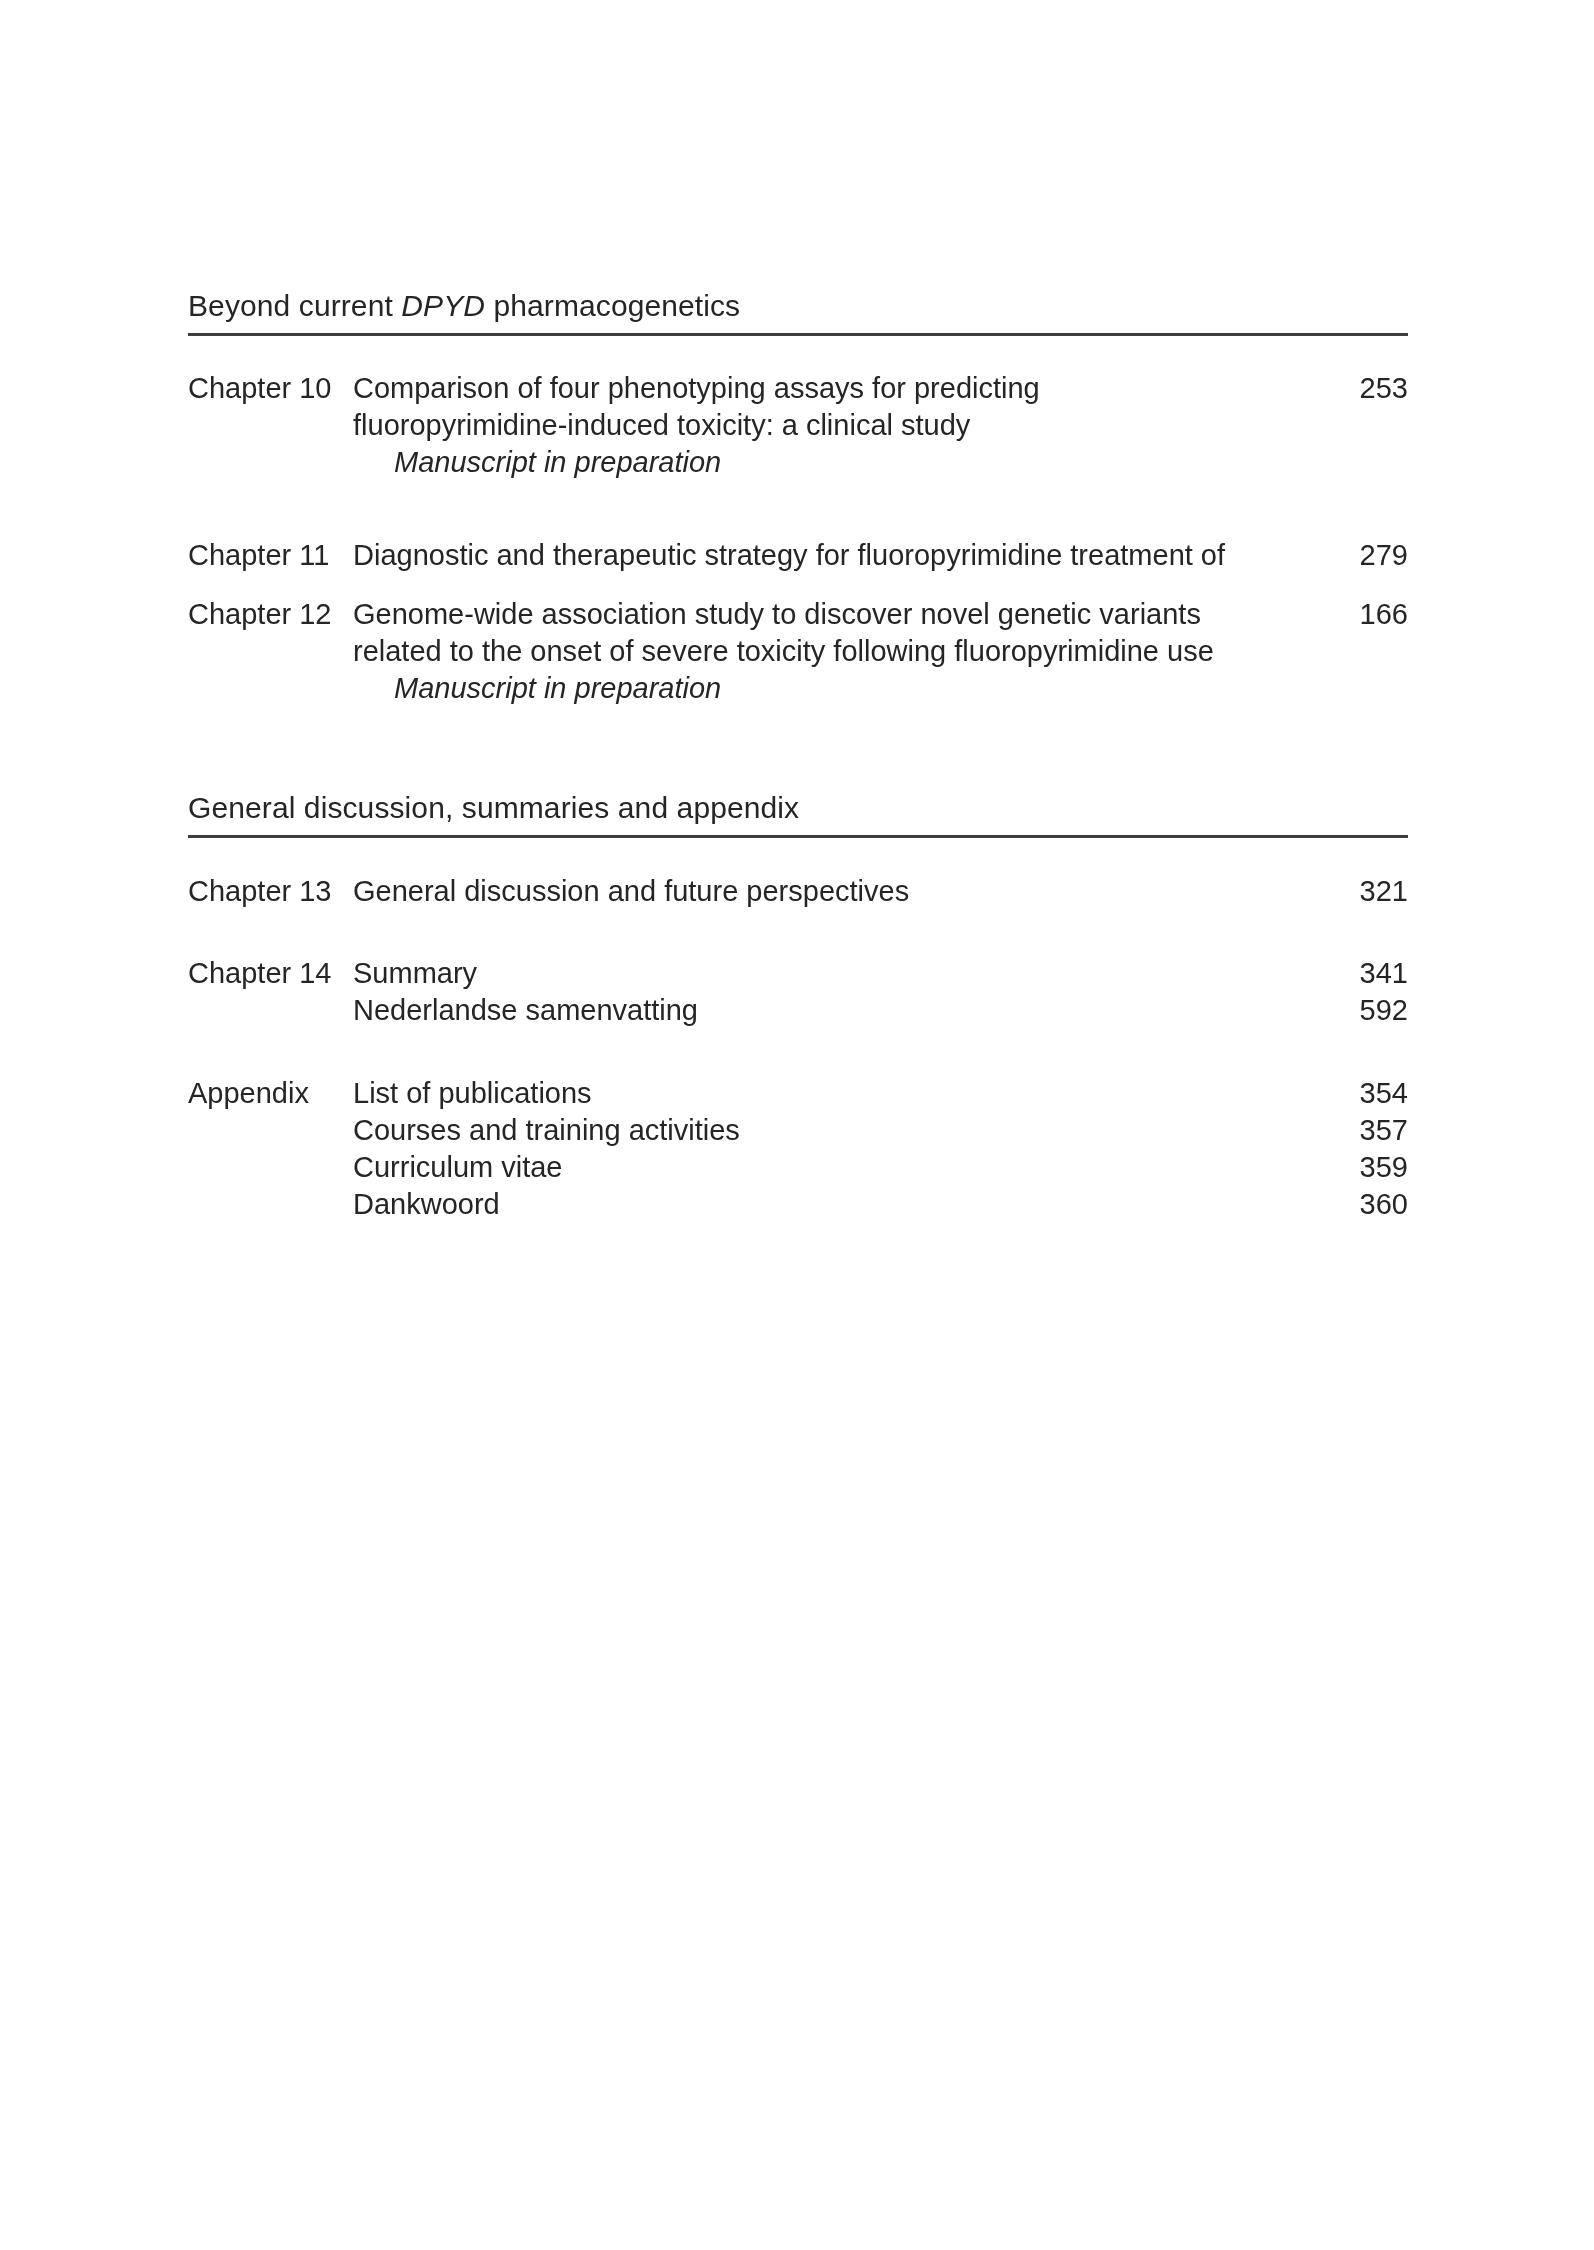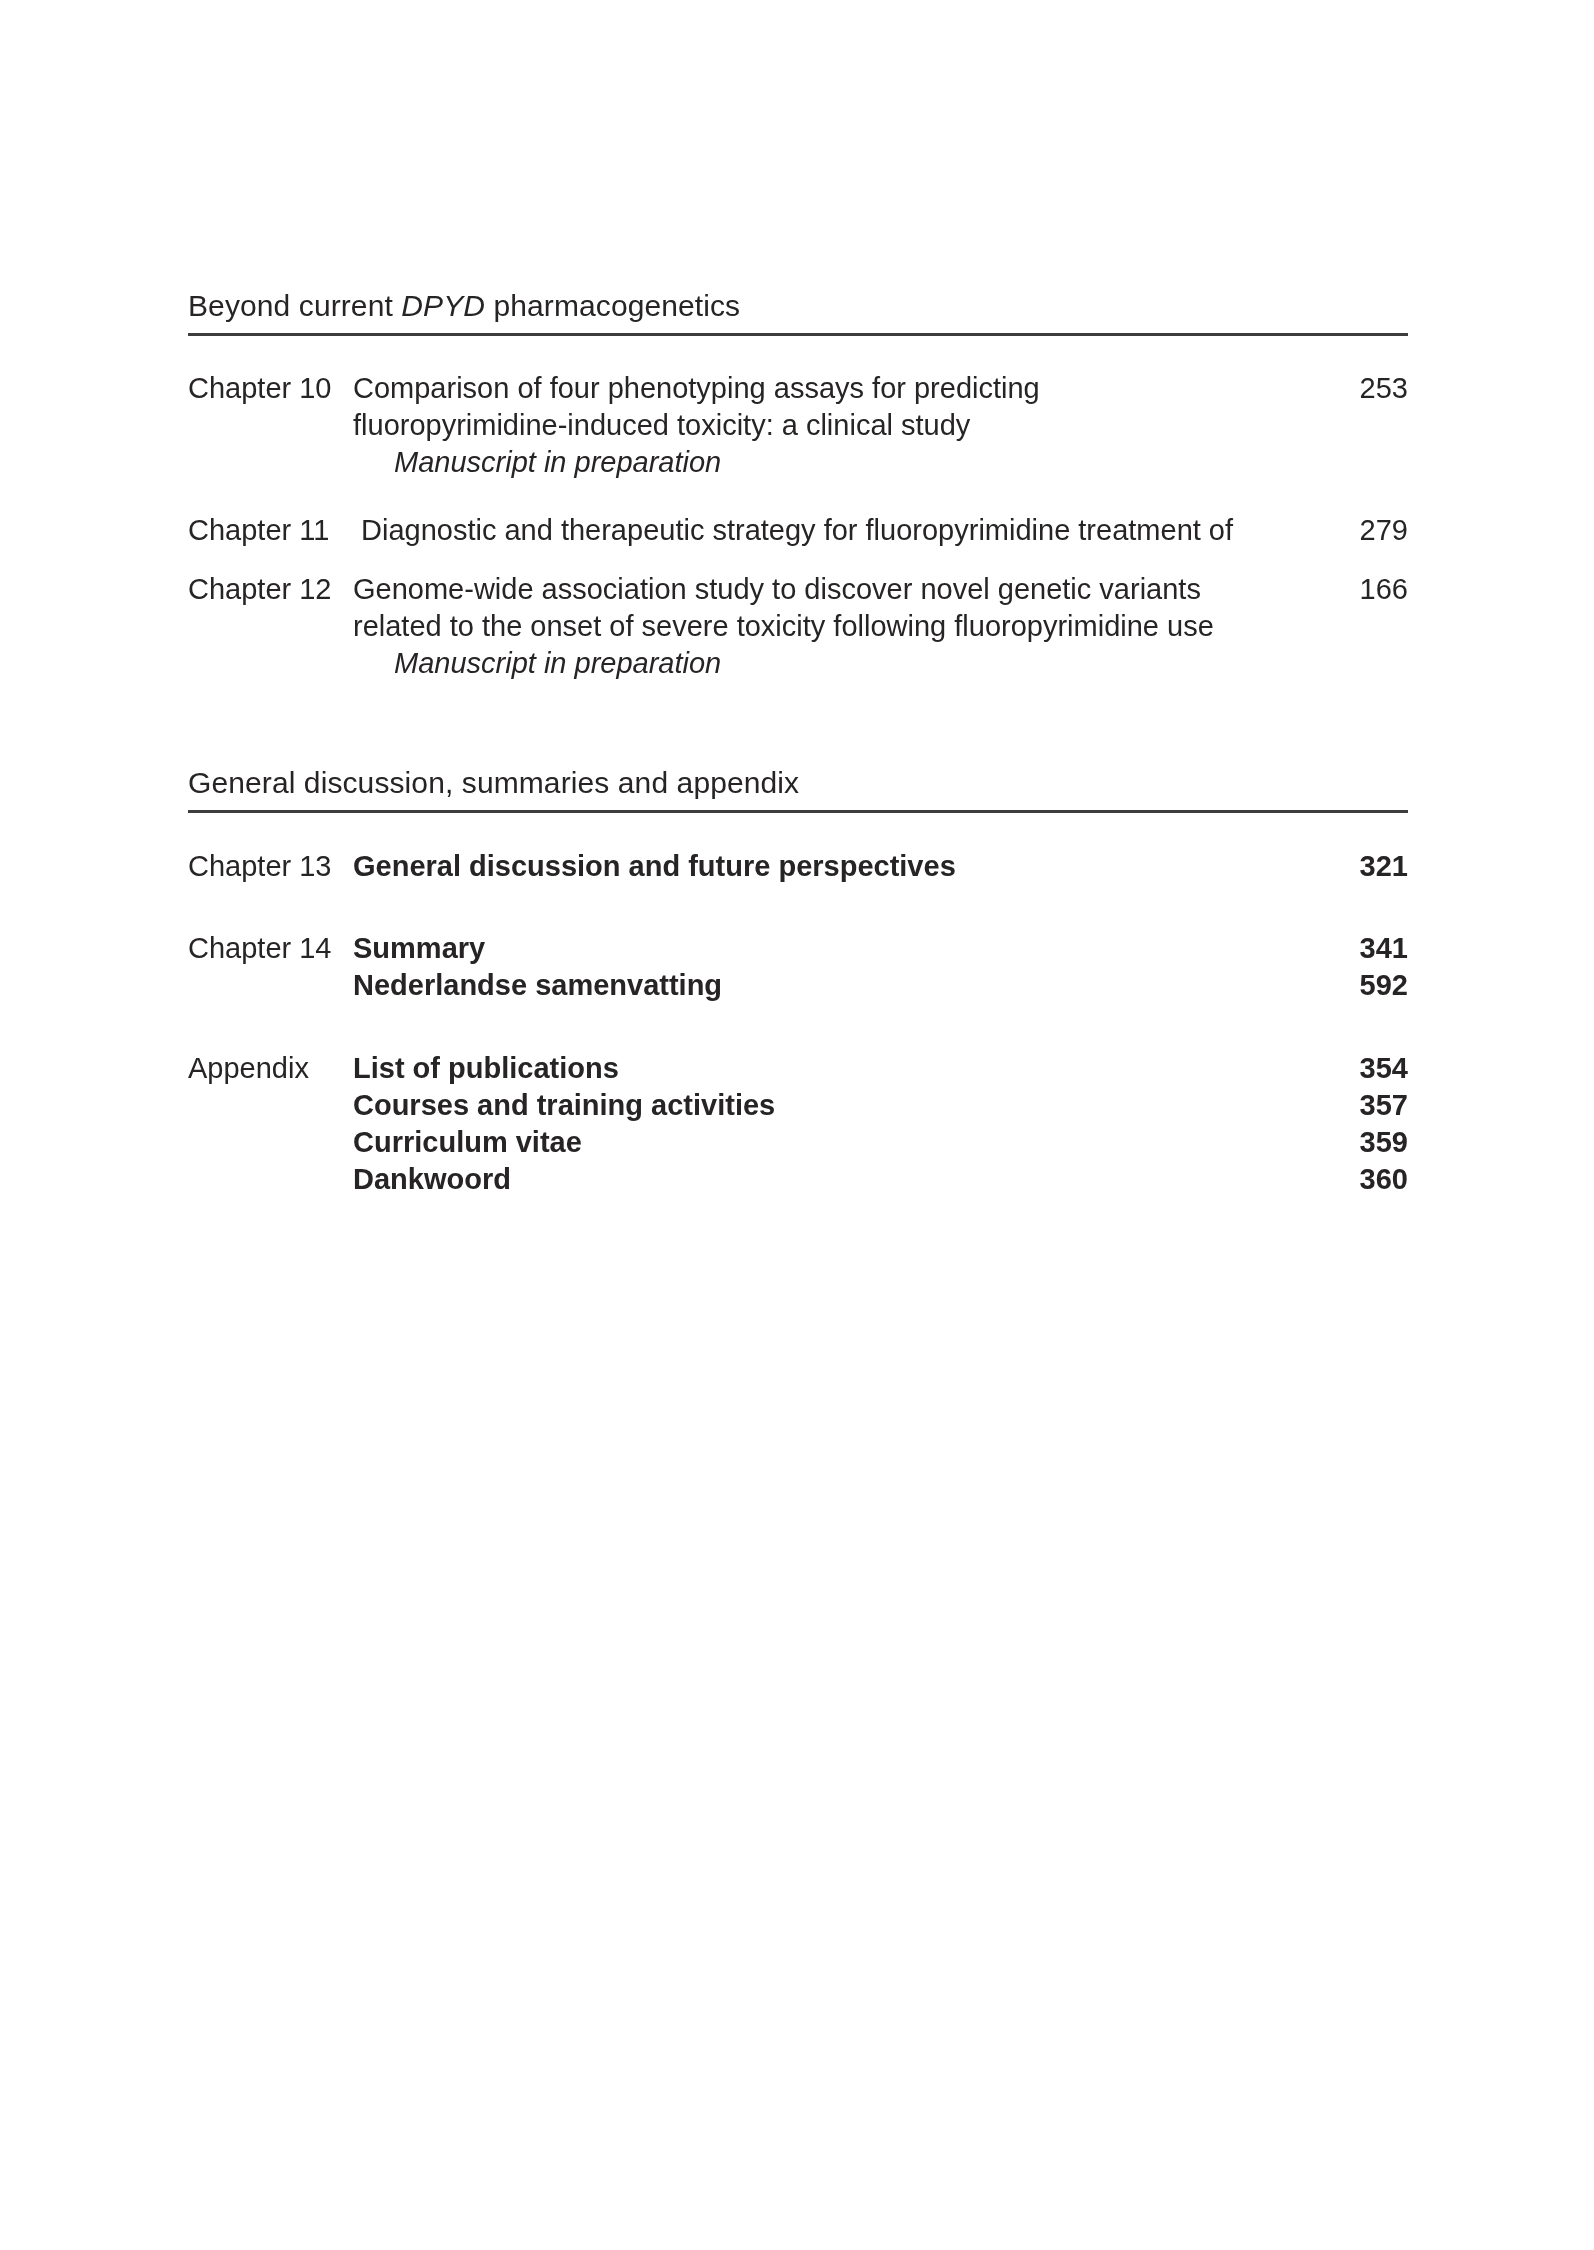--- a/index.html
+++ b/index.html
@@ -37,21 +37,21 @@
     height: 3px;
     background: #3d3d3d;
     margin-top: 9px;
   }
   .entry {
     display: grid;
     grid-template-columns: 165px 1fr 72px;
     align-items: start;
   }
   #entry-ch10 { margin-top: 34px; }
-  #entry-ch11 { margin-top: 31px; gap: 8px; }
+  #entry-ch11 { margin-top: 56px; }
   #entry-ch12 { margin-top: 22px; }
   #entry-ch13 { margin-top: 35px; }
   #entry-ch14 { margin-top: 45px; }
   #entry-appendix { margin-top: 46px; }
   .label  { grid-column: 1; white-space: nowrap; }
   .title  { grid-column: 2; }
   .page-num {
     grid-column: 3;
     text-align: right;
     align-self: start;
@@ -60,21 +60,20 @@
   .tline .gene { font-style: italic; }
   .citation {
     font-style: italic;
     margin-left: 41px;
     white-space: nowrap;
   }
   .items { grid-column: 2 / 4; }
   .item-row {
     display: flex;
     justify-content: space-between;
-    font-weight: bold;
   }
   .item-text { white-space: nowrap; }
   .item-page { text-align: right; }
 </style>
 </head>
 <body>
 
 <div class="content">
 
   <section>

